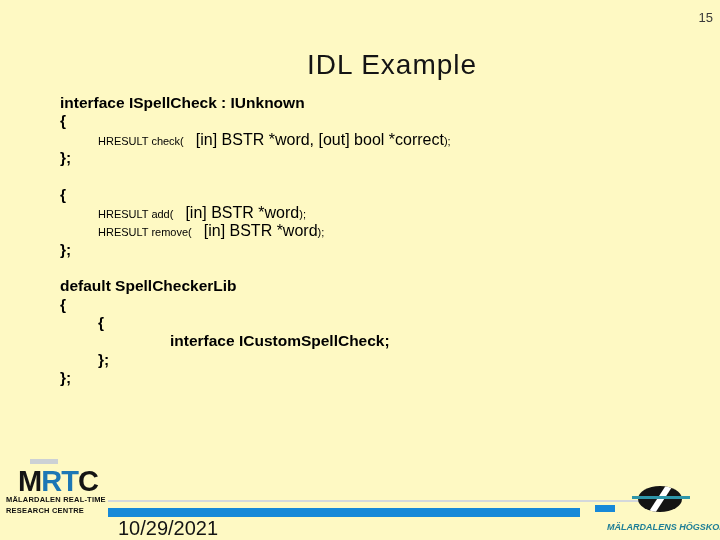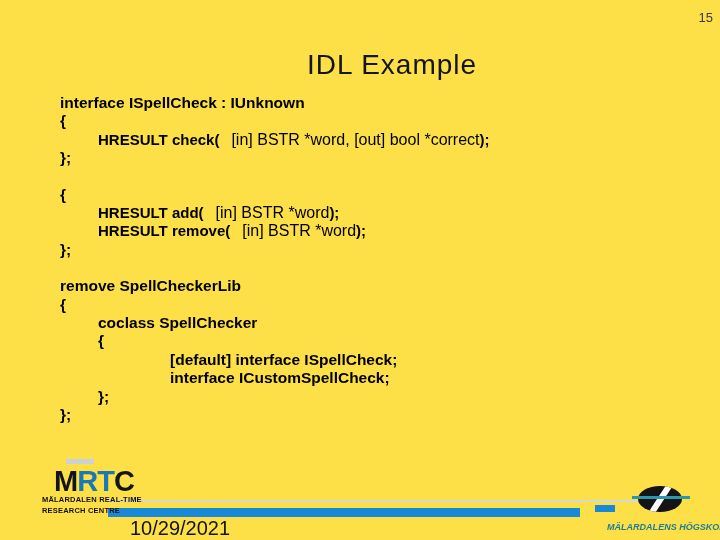--- a/index.html
+++ b/index.html
@@ -1,17 +1,17 @@
 <!DOCTYPE html>
 <html><head>
 <meta charset="utf-8">
 <style>
   html,body{margin:0;padding:0;background:#fff;}
   .slide{
-    position:relative;width:720px;height:540px;background:#fde047;overflow:hidden;
+    position:relative;width:720px;height:540px;background:#fef9c3;overflow:hidden;
     font-family:"Liberation Sans",sans-serif;color:#111;
   }
   .page-num{
     position:absolute;top:10px;right:7px;font-size:13px;color:#3a3a3a;
   }
   .slide-title{
     position:absolute;top:49px;left:0;width:100%;text-align:center;
     font-size:28px;letter-spacing:1px;color:#141414;margin-left:32px;
   }
   .code{
@@ -19,39 +19,39 @@
   }
   .code-block + .code-block{margin-top:18.35px;}
   .code-line{
     height:18.35px;line-height:18.35px;white-space:pre;
     font-size:15.5px;font-weight:bold;
   }
   .ind-0{padding-left:0;}
   .ind-1{padding-left:38px;}
   .ind-2{padding-left:110px;}
   .seg-normal{font-size:15.5px;font-weight:bold;}
-  .seg-small{font-size:15px;font-weight:bold;}
+  .seg-small{font-size:11px;font-weight:normal;}
   .seg-large{font-size:16px;font-weight:normal;padding-left:12px;}
 
   
   .hairline{
     position:absolute;left:108px;top:500px;width:540px;height:2px;background:#d4d8dc;
   }
   .blue-bar{
     position:absolute;left:108px;top:508px;width:472px;height:9px;
   }
   .blue-bar-segment{
     position:absolute;left:595px;top:505px;width:20px;height:7px;
   }
   .footer-date{
-    position:absolute;left:118px;top:517px;font-size:20px;color:#141414;margin-left:12px;
+    position:absolute;left:118px;top:517px;font-size:20px;color:#141414;
   }
 
   
-  .mrtc{position:absolute;left:6px;top:459px;width:104px;margin-left:36px;}
+  .mrtc{position:absolute;left:6px;top:459px;width:104px;}
   .mrtc-smudge{width:28px;height:5px;background:#ccd1d5;margin:0 auto 4px 24px;}
   .mrtc-letters{
     font-size:29px;font-weight:bold;letter-spacing:-1px;line-height:26px;
     text-align:center;white-space:nowrap;
   }
   .mrtc-sub{
     margin-top:2px;font-size:7.5px;font-weight:bold;line-height:8.5px;
     text-align:left;color:#101010;letter-spacing:0.2px;white-space:nowrap;
   }
 
@@ -90,25 +90,23 @@
         <div class="code-line ind-1"><span class="seg-small">HRESULT check(</span><span class="seg-large">[in] BSTR *word, [out] bool *correct</span><span class="seg-small">);</span></div>
         <div class="code-line ind-0"><span class="seg-normal">};</span></div>
       </div>
       <div class="code-block">
         <div class="code-line ind-0"><span class="seg-normal">{</span></div>
         <div class="code-line ind-1"><span class="seg-small">HRESULT add(</span><span class="seg-large">[in] BSTR *word</span><span class="seg-small">);</span></div>
         <div class="code-line ind-1"><span class="seg-small">HRESULT remove(</span><span class="seg-large">[in] BSTR *word</span><span class="seg-small">);</span></div>
         <div class="code-line ind-0"><span class="seg-normal">};</span></div>
       </div>
       <div class="code-block">
-        <div class="code-line ind-0"><span class="seg-normal">remove SpellCheckerLib</span></div>
+        <div class="code-line ind-0"><span class="seg-normal">default SpellCheckerLib</span></div>
         <div class="code-line ind-0"><span class="seg-normal">{</span></div>
-        <div class="code-line ind-1"><span class="seg-normal">coclass SpellChecker</span></div>
         <div class="code-line ind-1"><span class="seg-normal">{</span></div>
-        <div class="code-line ind-2"><span class="seg-normal">[default] interface ISpellCheck;</span></div>
         <div class="code-line ind-2"><span class="seg-normal">interface ICustomSpellCheck;</span></div>
         <div class="code-line ind-1"><span class="seg-normal">};</span></div>
         <div class="code-line ind-0"><span class="seg-normal">};</span></div>
       </div>
     </div>
 
   <div class="hairline"></div>
   <div class="blue-bar" id="blue-bar" style="background: rgb(23, 137, 216);"></div>
   <div class="blue-bar-segment" id="blue-bar-segment" style="background: rgb(23, 137, 216);"></div>
   <div class="footer-date">10/29/2021</div>

